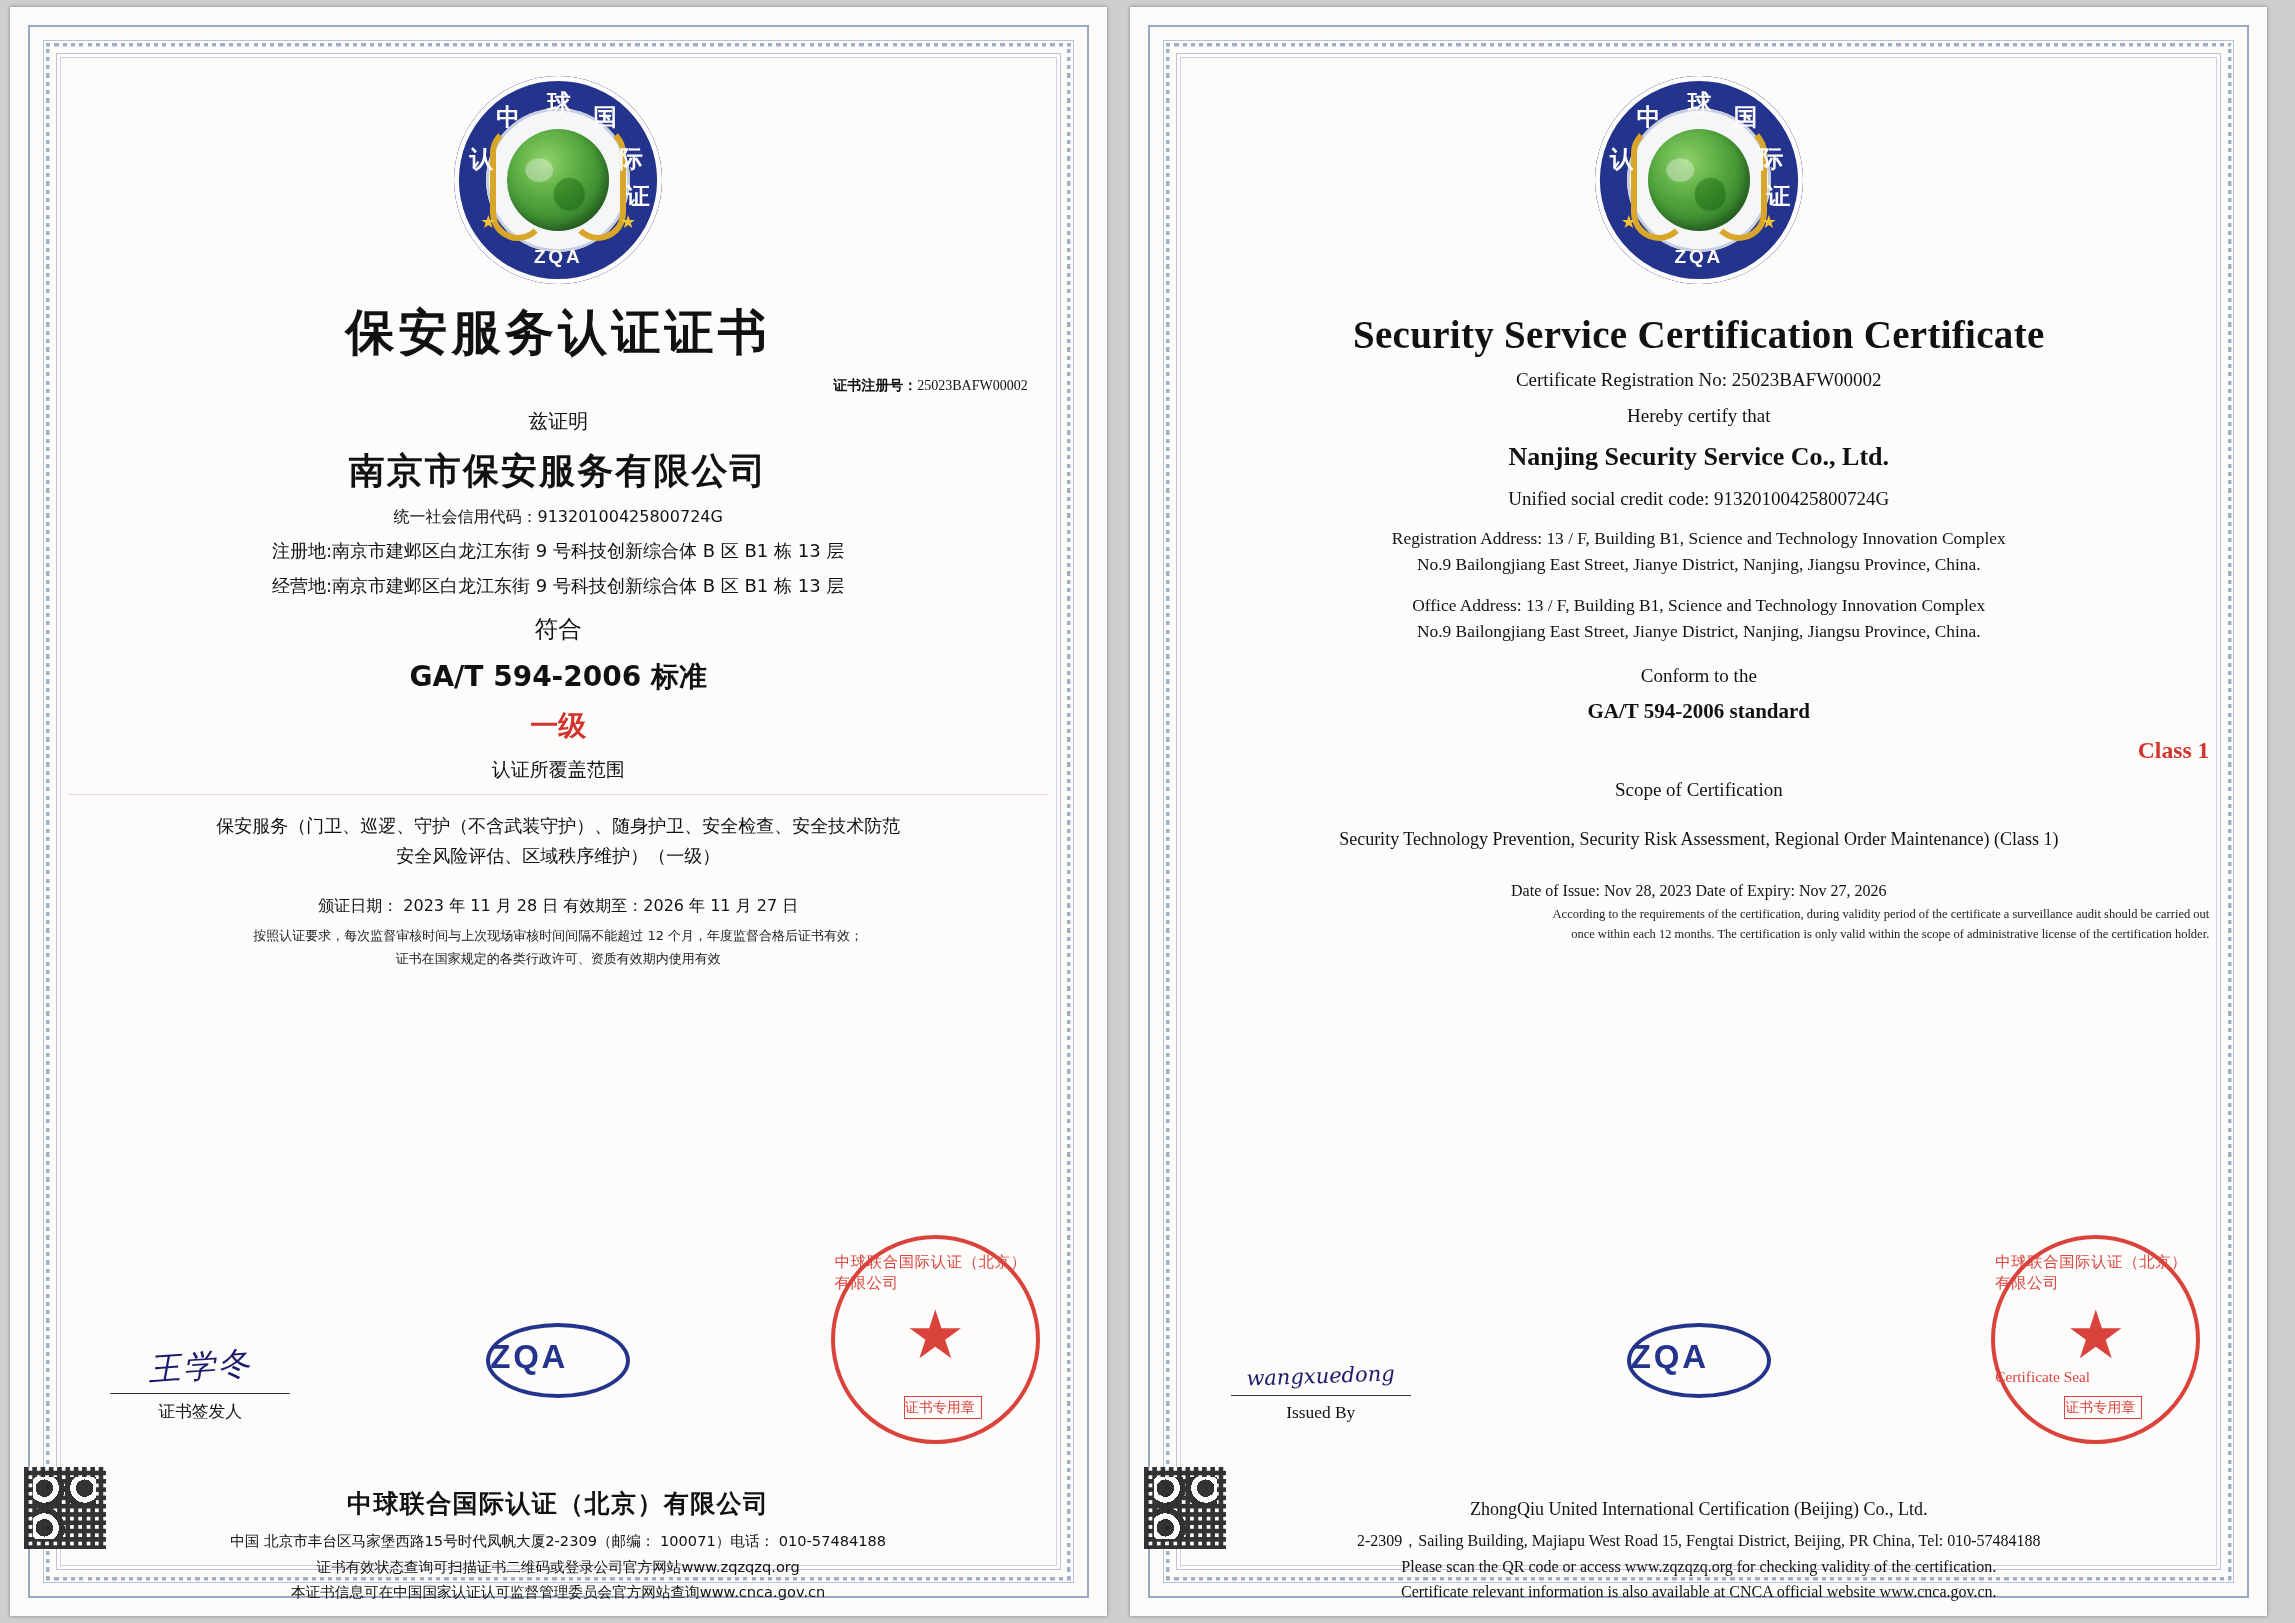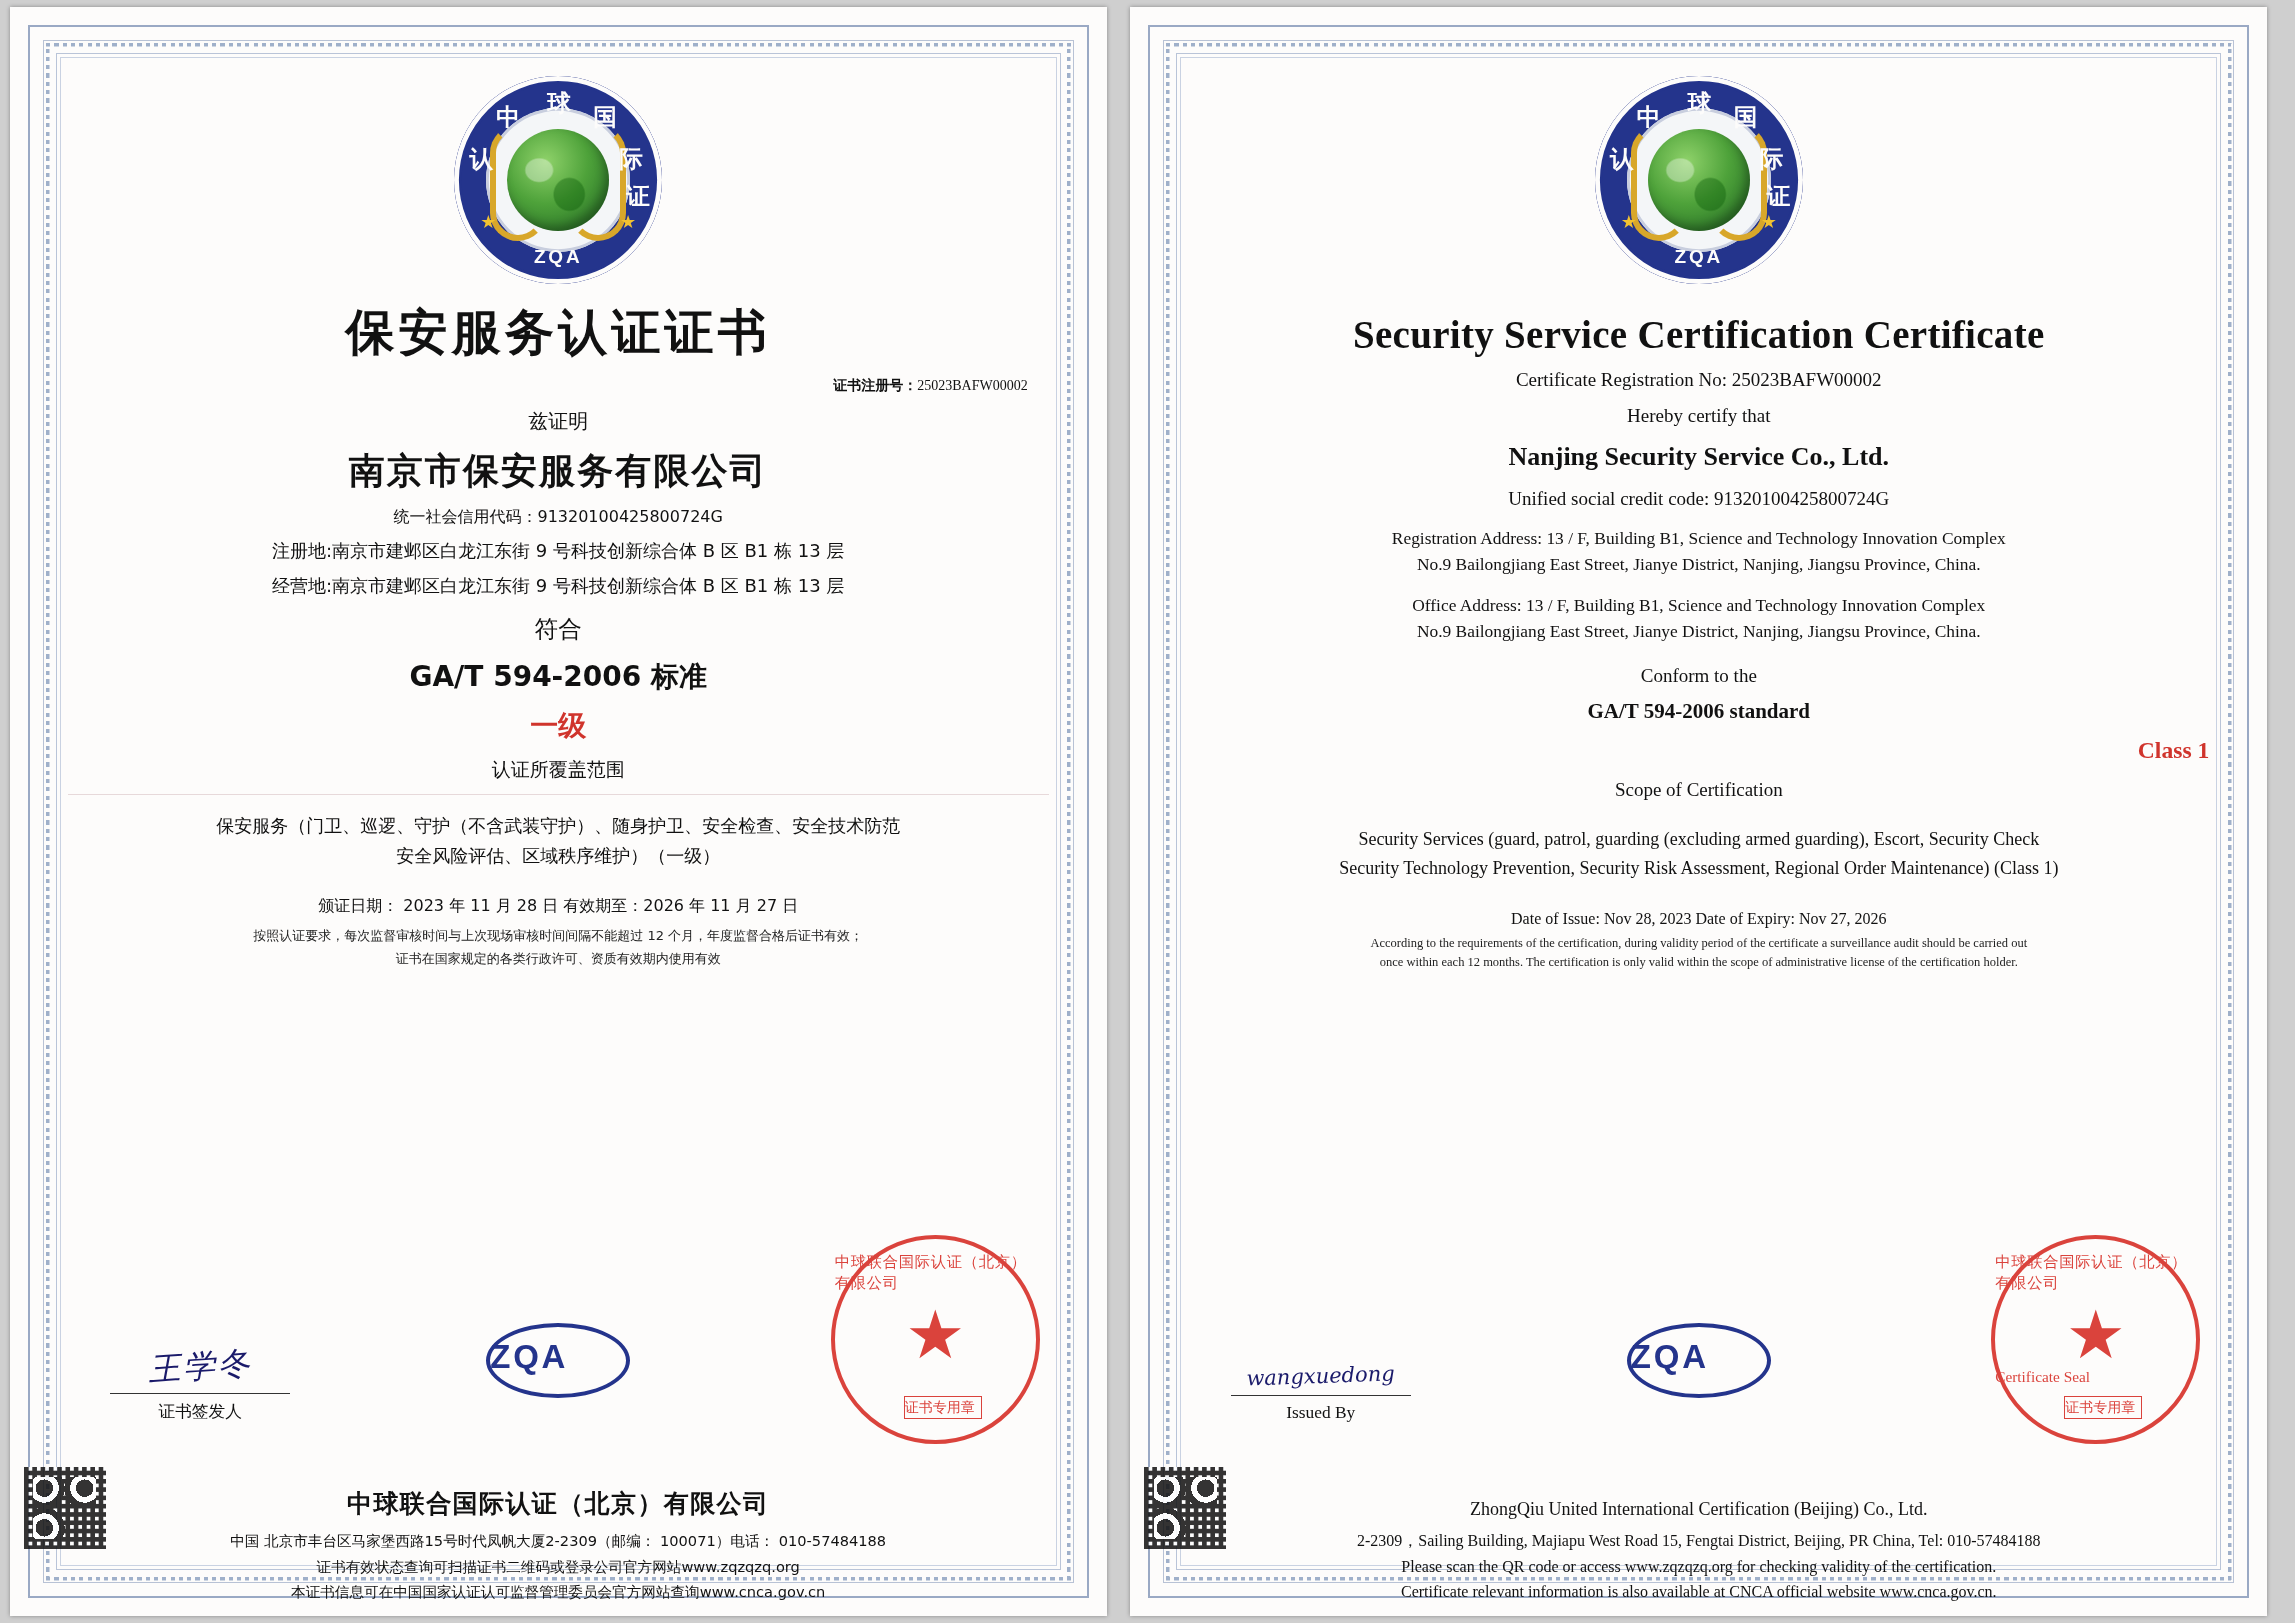--- a/index.html
+++ b/index.html
@@ -310,20 +310,21 @@
     font-size: 13px;
     line-height: 1.8;
     margin: 7px 0 0 0;
     color: #222;
   }
   .note-en {
     font-size: 12.5px;
     line-height: 1.55;
     margin: 5.6px 0 0 0;
     color: #222;
+    text-align: right;
   }
 
   .sign-row {
     position: absolute;
     left: 0; right: 0;
     bottom: 151px;
     height: 160px;
   }
   .signature {
     position: absolute;
@@ -607,21 +608,20 @@
         </span>
         <span class="addr-en-row">No.9 Bailongjiang East Street, Jianye District, Nanjing, Jiangsu Province, China.</span>
       </div>
 
       <div class="conform-en">Conform to the</div>
       <div class="standard-en">GA/T 594-2006 standard</div>
       <div class="class-en">Class 1</div>
       <div class="scope-head-en">Scope of Certification</div>
 
       <div class="scope-en">
-        <div>Security Services (guard, patrol, guarding (excluding armed guarding), Escort, Security Check</div>
         <div>Security Technology Prevention, Security Risk Assessment, Regional Order Maintenance) (Class 1)</div>
       </div>
 
       <div class="dates-en">Date of Issue: Nov 28, 2023     Date of Expiry: Nov 27, 2026</div>
       <div class="note-en">
         <div>According to the requirements of the certification, during validity period of the certificate a surveillance audit should be carried out</div>
         <div>once within each 12 months. The certification is only valid within the scope of administrative license of the certification holder.</div>
       </div>
     </div>
 

